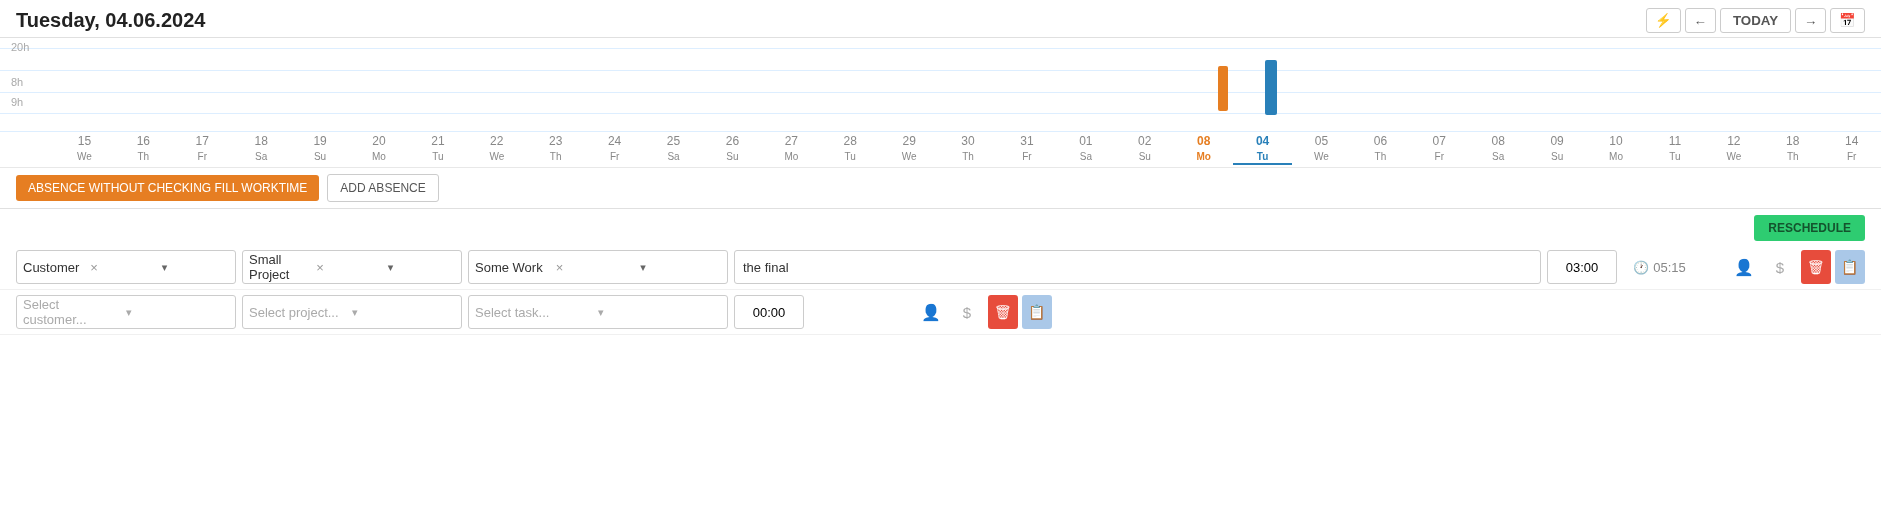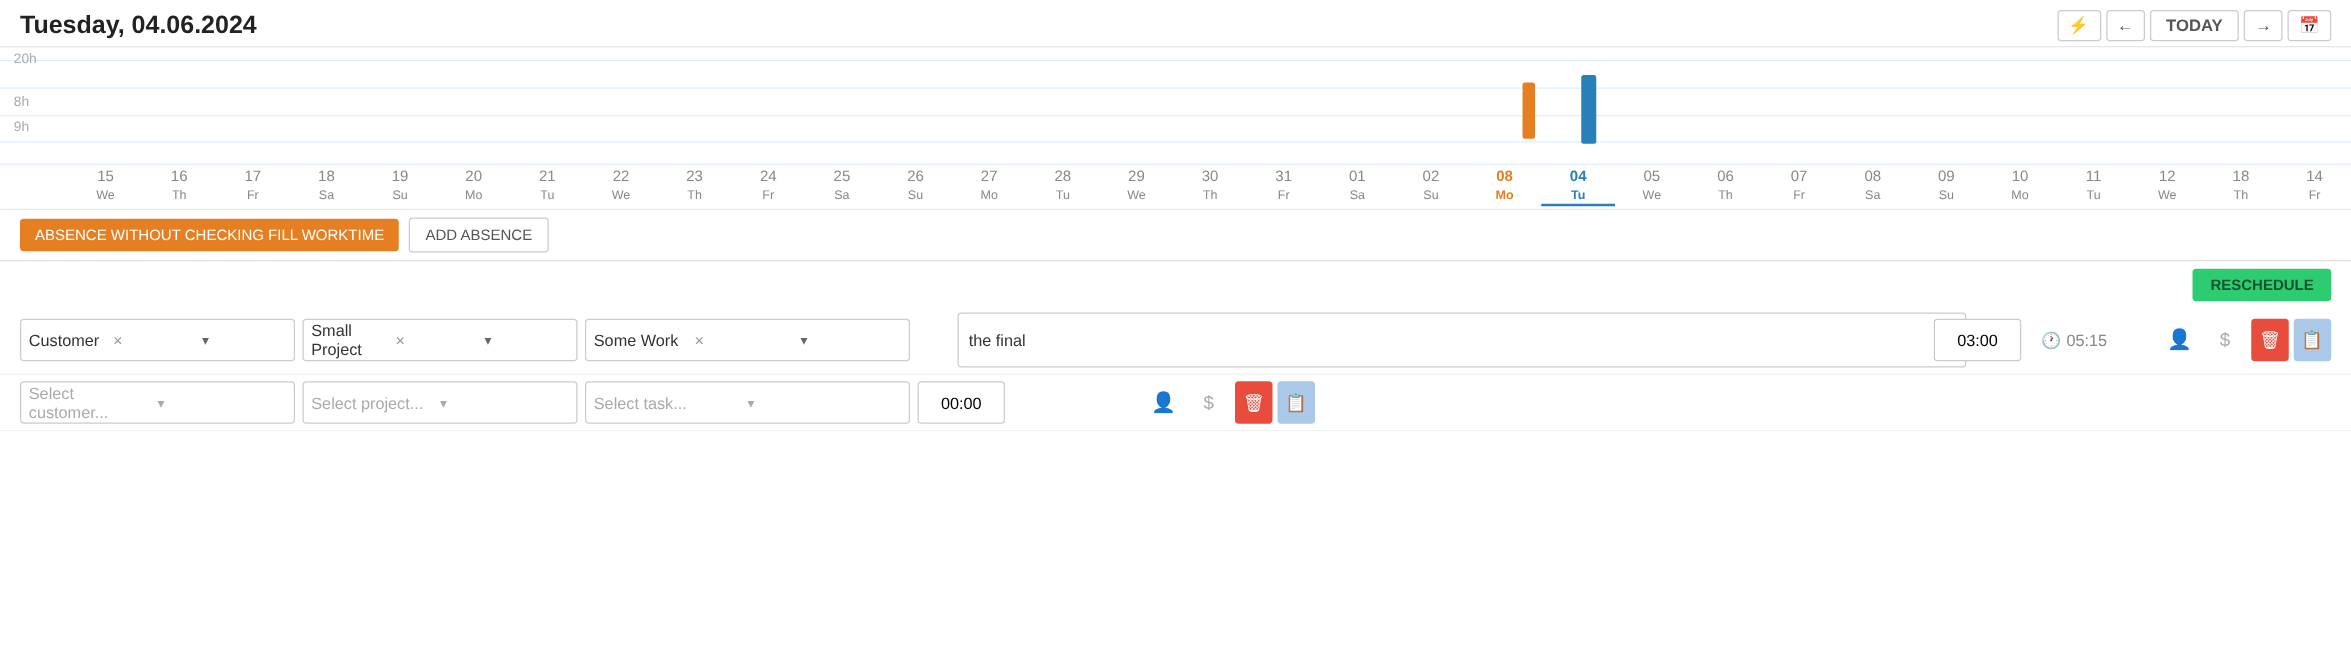--- a/index.html
+++ b/index.html
@@ -120,21 +120,21 @@
     .person-col { width: 30px; text-align: center; color: #aaa; cursor: pointer; font-size: 16px; }
     .dollar-col { width: 30px; text-align: center; color: #aaa; cursor: pointer; font-size: 16px; }
     .action-col { display: flex; gap: 4px; }
 
     .time-input {
       border: 1px solid #ccc; border-radius: 3px; padding: 4px 6px;
       width: 70px; text-align: center; font-size: 13px; height: 34px;
     }
     .comment-input {
       border: 1px solid #ccc; border-radius: 3px; padding: 4px 8px;
-      width: 100%; font-size: 13px; height: 44px; color: #aaa; margin-left: 32px;
+      width: 100%; font-size: 13px; height: 34px; color: #aaa;
     }
     .comment-input.filled { color: #333; }
 
     .btn-delete { background: #e74c3c; color: #fff; border: none; border-radius: 3px; width: 30px; height: 34px; cursor: pointer; font-size: 14px; }
     .btn-copy { background: #aac8e8; color: #fff; border: none; border-radius: 3px; width: 30px; height: 34px; cursor: pointer; font-size: 14px; }
 
     .horizontal-line {
       position: absolute;
       left: 0;
       right: 0;

